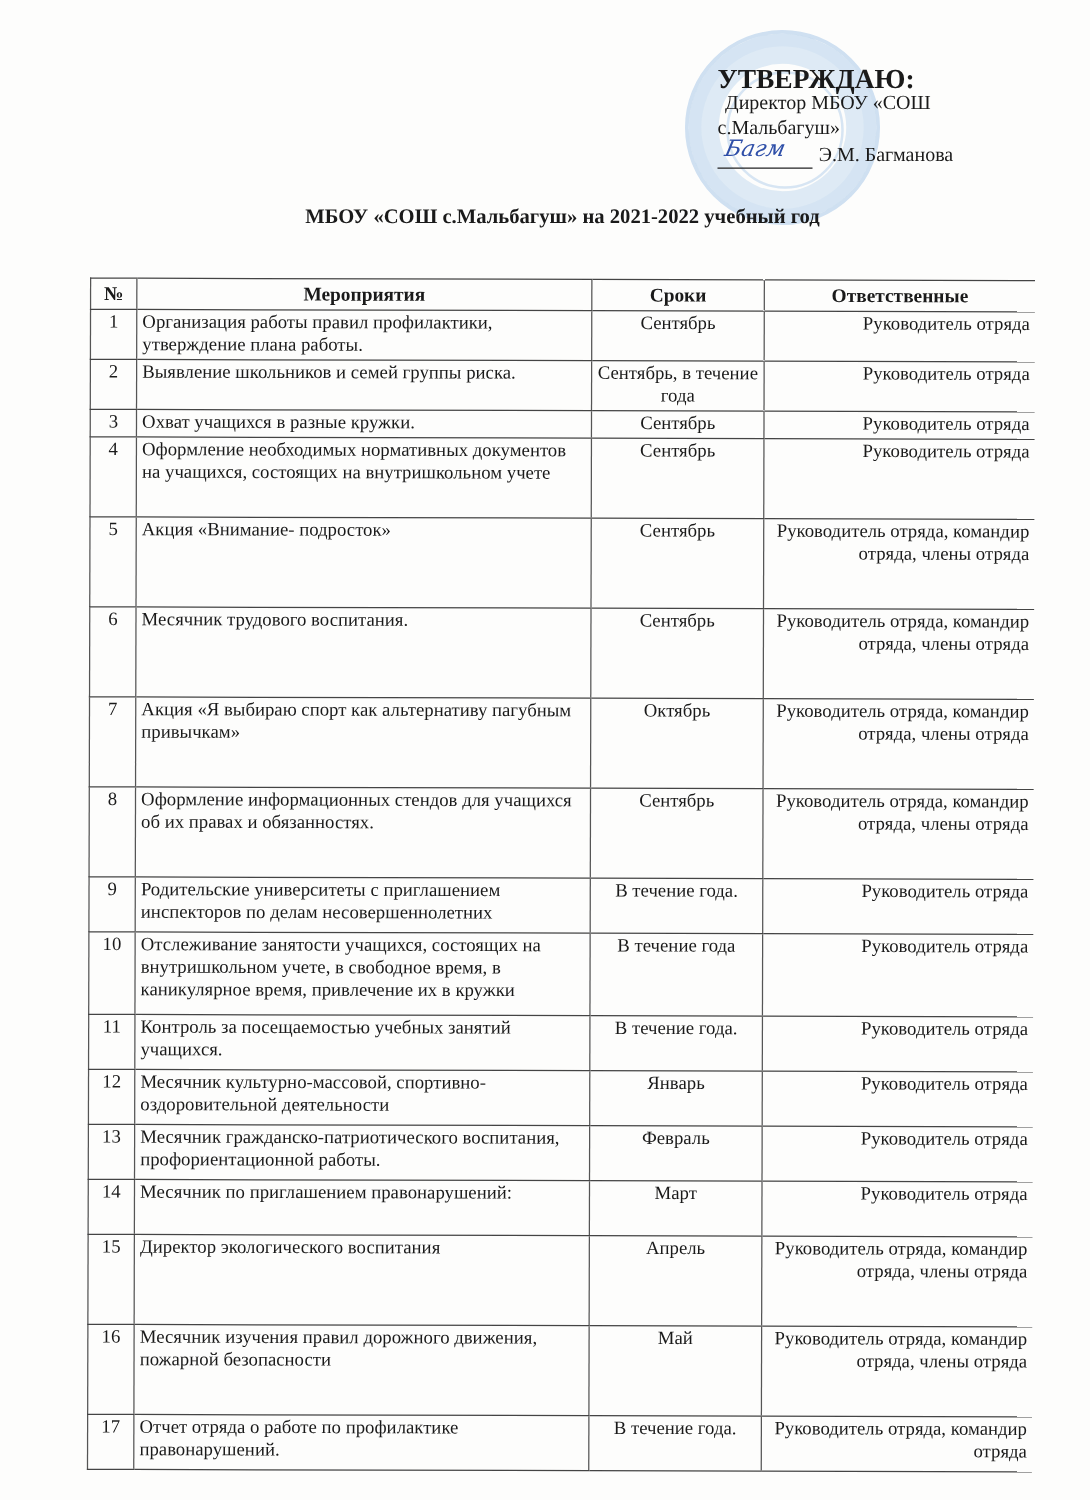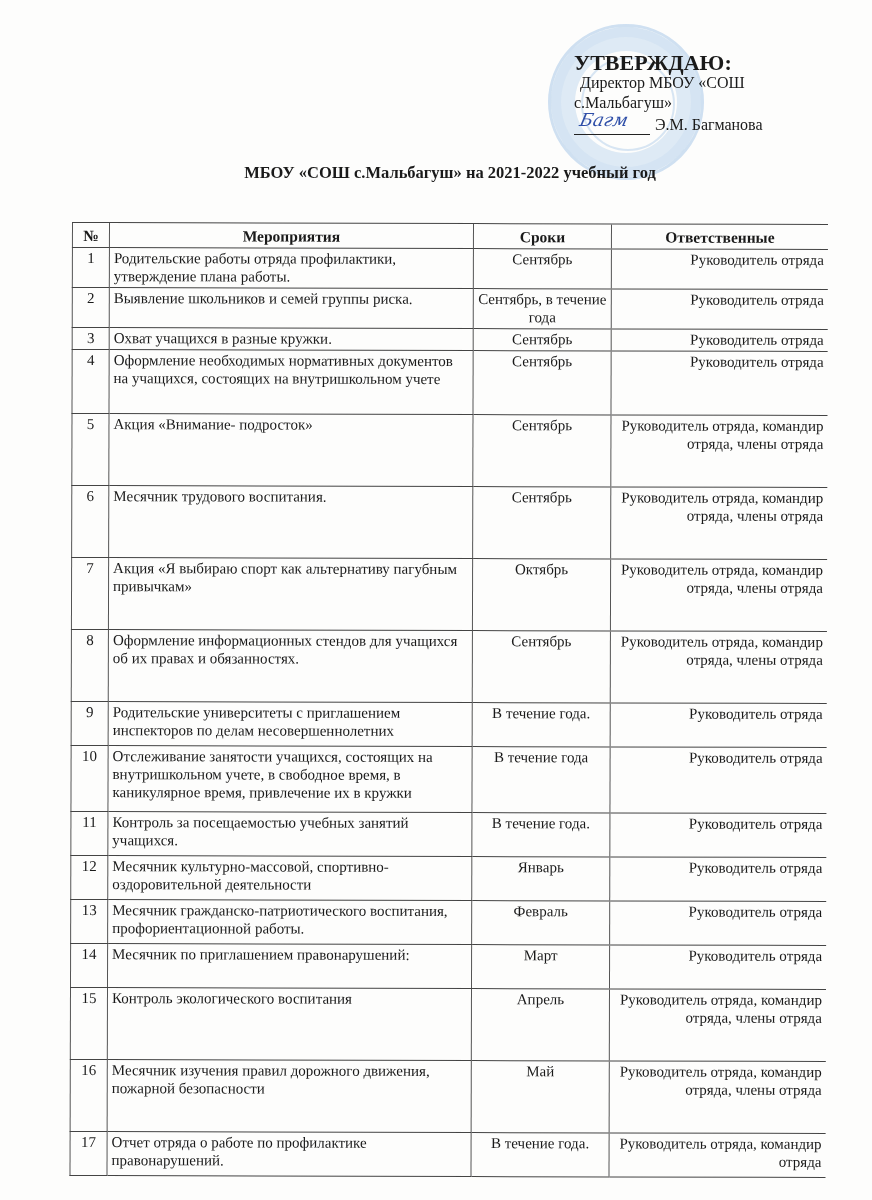--- a/index.html
+++ b/index.html
@@ -79,21 +79,21 @@
     <tr>
       <th>№</th>
       <th>Мероприятия</th>
       <th>Сроки</th>
       <th>Ответственные</th>
     </tr>
   </thead>
   <tbody id="plan-body">
       <tr style="height: 40px;">
         <td class="num">1</td>
-        <td class="event">Родительские работы отряда профилактики, утверждение плана работы.</td>
+        <td class="event">Организация работы правил профилактики, утверждение плана работы.</td>
         <td class="term">Сентябрь</td>
         <td class="resp">Руководитель отряда</td>
       </tr>
       <tr style="height: 40px;">
         <td class="num">2</td>
         <td class="event">Выявление школьников и семей группы риска.</td>
         <td class="term">Сентябрь, в течение года</td>
         <td class="resp">Руководитель отряда</td>
       </tr>
       <tr style="height: 22px;">
@@ -163,21 +163,21 @@
         <td class="resp">Руководитель отряда</td>
       </tr>
       <tr style="height: 44px;">
         <td class="num">14</td>
         <td class="event">Месячник по приглашением правонарушений:</td>
         <td class="term">Март</td>
         <td class="resp">Руководитель отряда</td>
       </tr>
       <tr style="height: 72px;">
         <td class="num">15</td>
-        <td class="event">Контроль экологического воспитания</td>
+        <td class="event">Директор экологического воспитания</td>
         <td class="term">Апрель</td>
         <td class="resp">Руководитель отряда, командир отряда, члены отряда</td>
       </tr>
       <tr style="height: 72px;">
         <td class="num">16</td>
         <td class="event">Месячник изучения правил дорожного движения, пожарной безопасности</td>
         <td class="term">Май</td>
         <td class="resp">Руководитель отряда, командир отряда, члены отряда</td>
       </tr>
       <tr style="height: 44px;">

